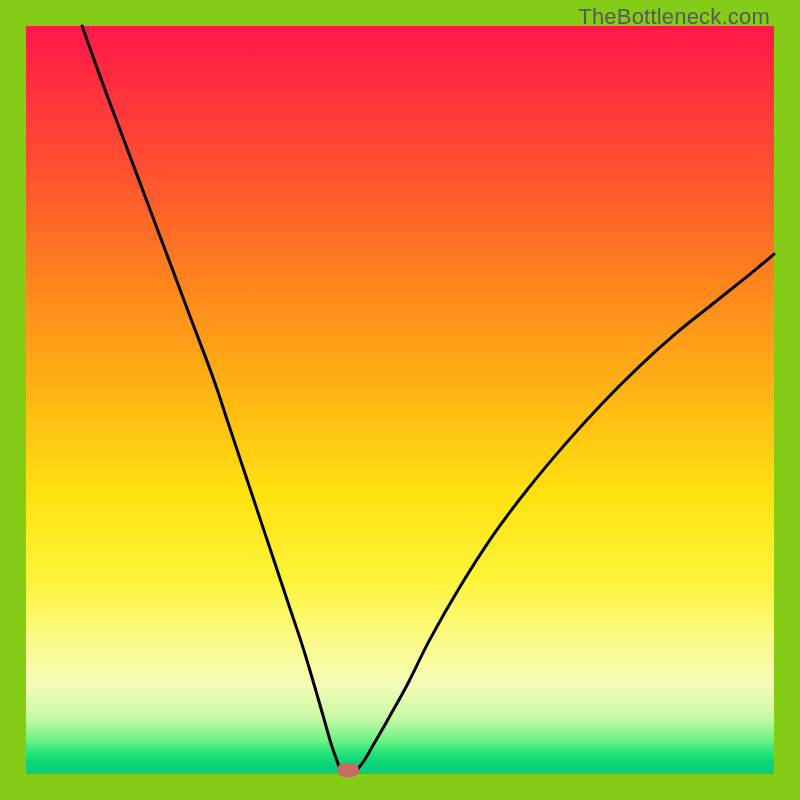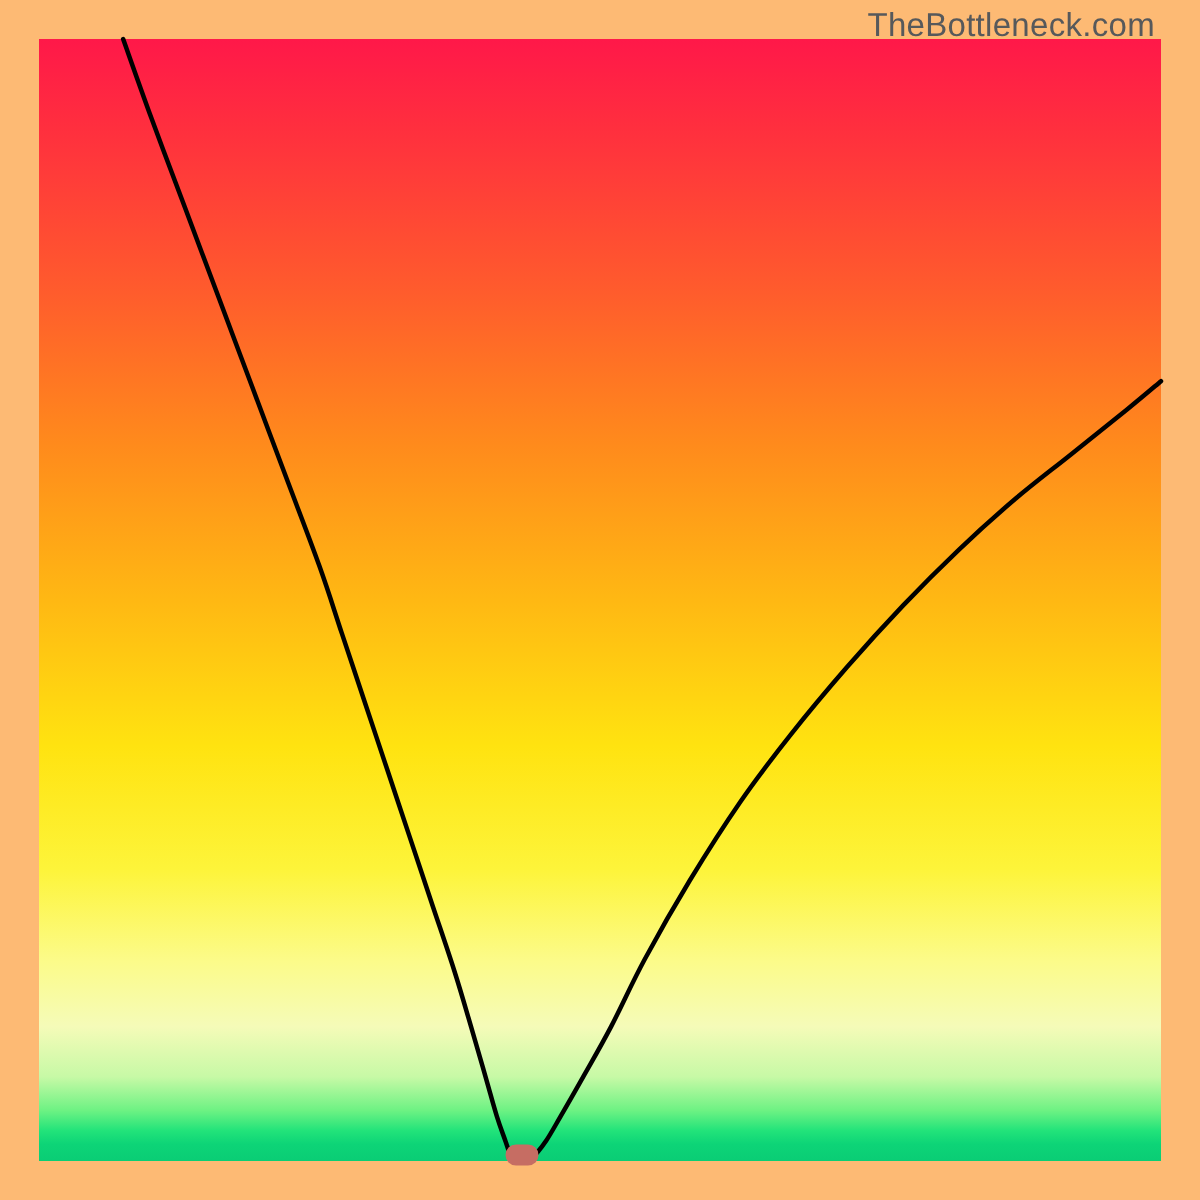--- a/index.html
+++ b/index.html
@@ -1,16 +1,16 @@
 <!DOCTYPE html>
 <html><head>
 <meta charset="utf-8">
 <style>
 html,body{margin:0;padding:0;width:800px;height:800px;overflow:hidden}
-.wrap{position:relative;width:800px;height:800px;background:#fdba74}
+.wrap{position:relative;width:800px;height:800px;background:#84cc16}
 .plot{position:absolute;left:26px;top:26px;width:748px;height:748px;
   background:linear-gradient(to bottom,
     #ff1849 0%,
     #ff2f3e 8%,
     #ff5a2d 22%,
     #ff8a1c 36%,
     #ffb813 50%,
     #ffe310 63%,
     #fdf43a 74%,
     #fcfb88 82%,

